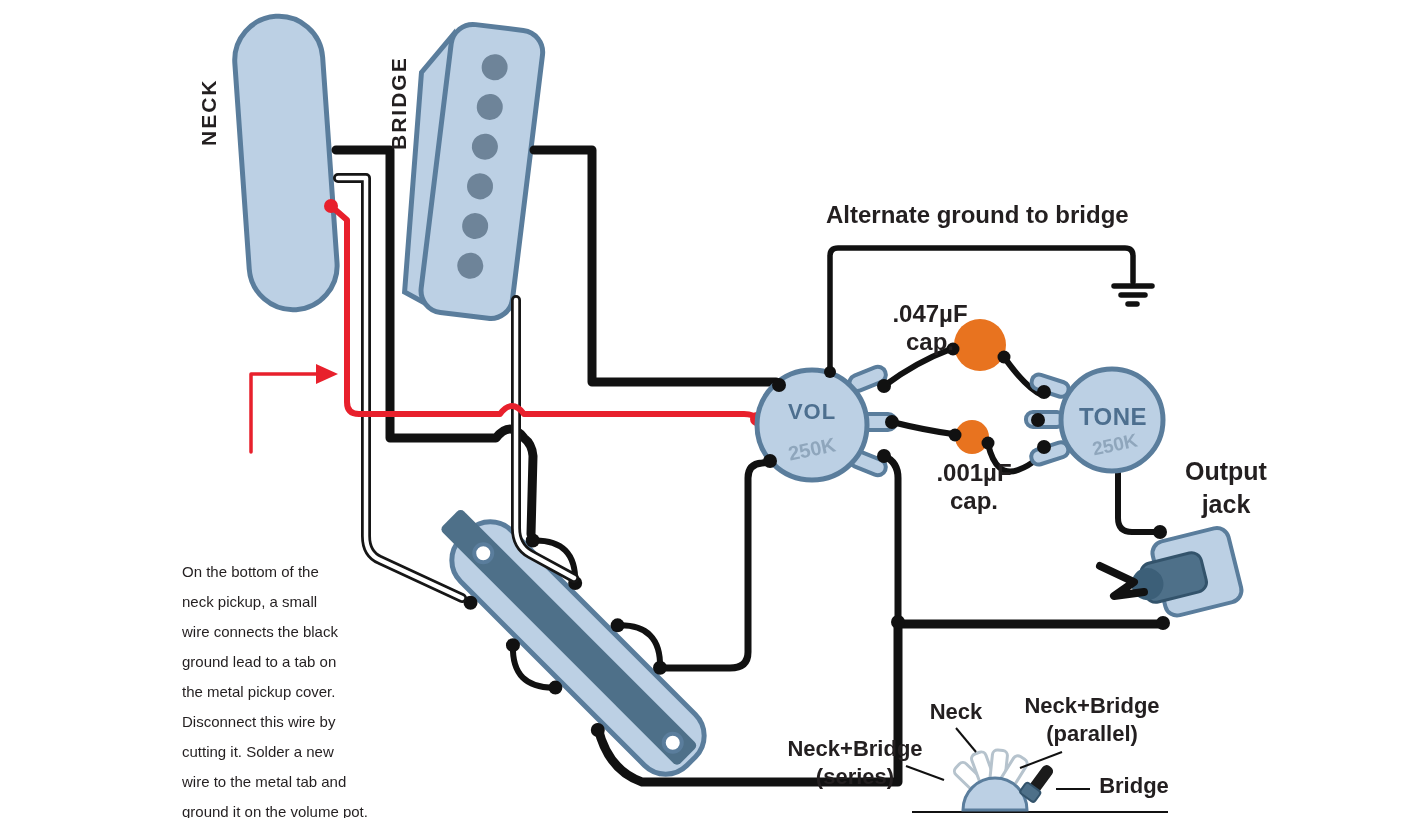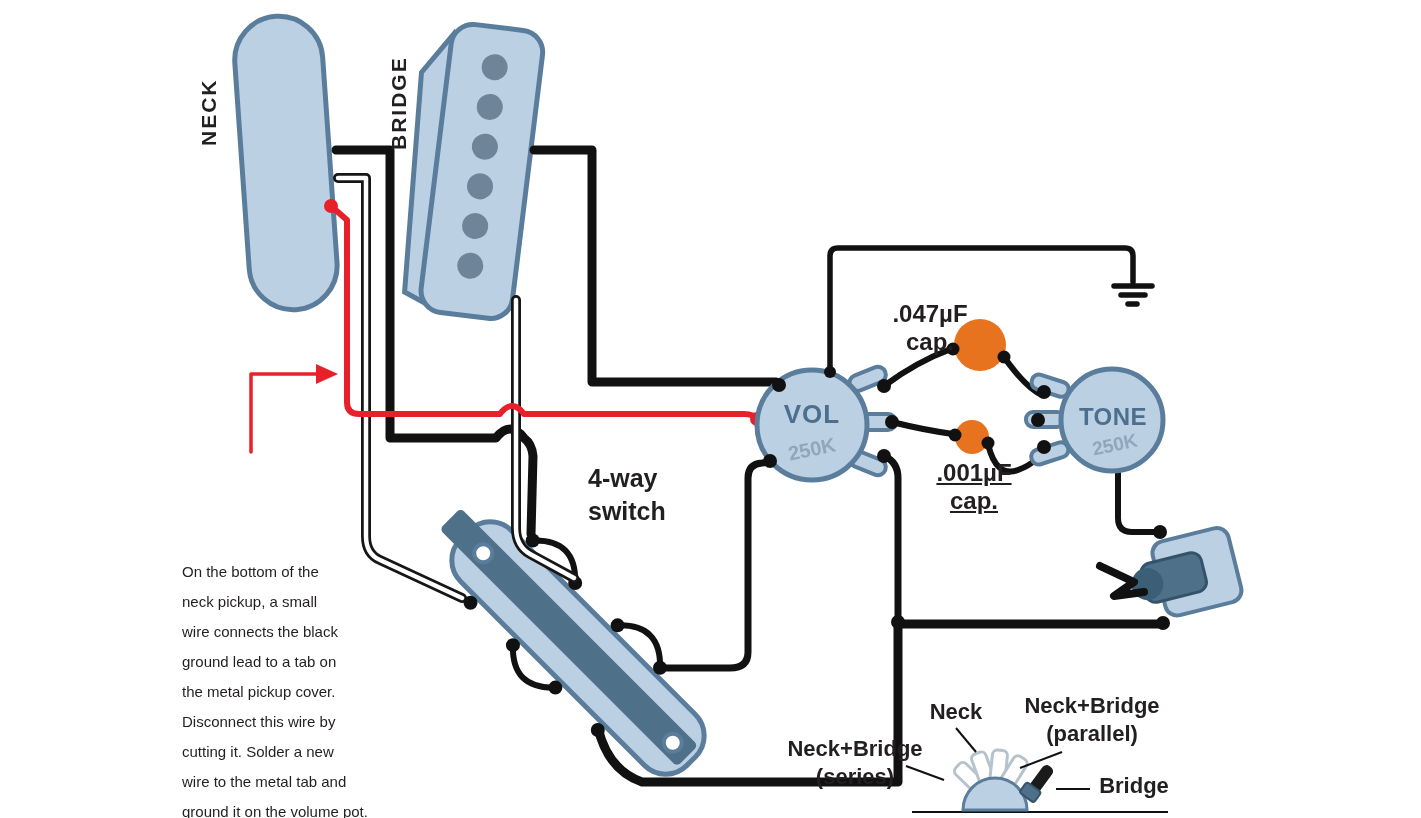--- a/index.html
+++ b/index.html
@@ -178,34 +178,35 @@
       <path class="thin" d="M956,728 L976,752"></path>
       <path class="thin" d="M1062,752 L1020,768"></path>
       <path class="thin" d="M906,766 L944,780"></path>
       <path class="thin" d="M1090,789 H1056"></path>
     </g>
   </svg>
 
   <div class="lbl vlabel" style="left:197px;top:54px;height:92px;">NECK</div>
   <div class="lbl vlabel" style="left:387px;top:38px;height:112px;">BRIDGE</div>
 
+  <div class="lbl b" style="left:826px;top:201px;font-size:24px;">Alternate ground to bridge</div>
 
   <div class="lbl b ml ctr" style="left:872px;top:300px;width:88px;font-size:24px;line-height:28px;margin-left:14px;">.047µF
 cap.</div>
-  <div class="lbl b ml ctr" style="left:930px;top:459px;width:88px;font-size:24px;line-height:28px;text-decoration:underline;">.001µF
+  <div class="lbl b ml ctr" style="left:930px;top:459px;width:88px;font-size:24px;line-height:28px;">.001µF
 cap.</div>
 
-  <div class="lbl b ctr" style="left:770px;top:399px;width:84px;font-size:26px;letter-spacing:1px;color:var(--pot-text,#4d6f8f);">VOL</div>
+  <div class="lbl b ctr" style="left:770px;top:399px;width:84px;font-size:22px;letter-spacing:1px;color:var(--pot-text,#4d6f8f);">VOL</div>
   <div class="lbl b ctr" style="left:774px;top:438px;width:76px;font-size:20px;color:var(--pot-value-text,#8fa6bc);transform:rotate(-12deg);">250K</div>
 
   <div class="lbl b ctr" style="left:1073px;top:403px;width:80px;font-size:24px;letter-spacing:0.5px;color:var(--pot-text,#4d6f8f);">TONE</div>
   <div class="lbl b ctr" style="left:1082px;top:434px;width:66px;font-size:19px;color:var(--pot-value-text,#8fa6bc);transform:rotate(-12deg);">250K</div>
 
-  <div class="lbl b ml" style="left:588px;top:462px;width:120px;font-size:25px;line-height:33px;">4-way
-switch</div>
+  <div class="lbl b ml ctr" style="left:1178px;top:455px;width:96px;font-size:25px;line-height:33px;">Output
+jack</div>
 
   <div class="lbl ml" style="left:182px;top:513px;width:296px;font-size:15px;line-height:30px;margin-top:44px;">On the bottom of the
 neck pickup, a small
 wire connects the black
 ground lead to a tab on
 the metal pickup cover.
 Disconnect this wire by
 cutting it. Solder a new
 wire to the metal tab and
 ground it on the volume pot.</div>

